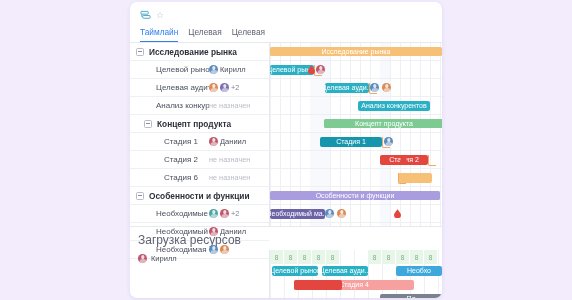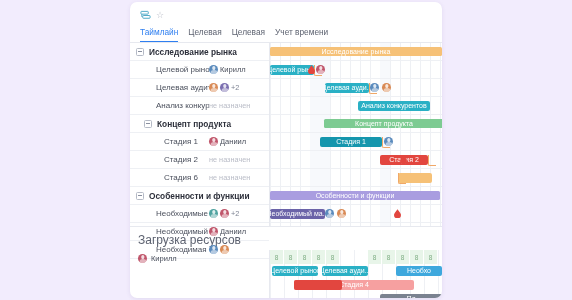--- a/index.html
+++ b/index.html
@@ -102,21 +102,20 @@
           <line x1="2" y1="4.5" x2="2" y2="7.5" stroke="#43a4c4" stroke-width="1"></line>
         </svg>
     </span>
     <span class="star-icon">☆</span>
   </div>
 
   <div class="tabs">
     <div class="tab active">Таймлайн</div>
     <div class="tab">Целевая</div>
     <div class="tab">Целевая</div>
-    <div class="tab">Учет времени</div>
   </div>
   <div class="hdr-rule"></div>
 
   <div class="body">
     <div class="left" id="taskList">
         <div class="row group">
           <span class="toggle"></span>
           <span class="grp-label">Исследование рынка</span>
         </div>
         <div class="row">

